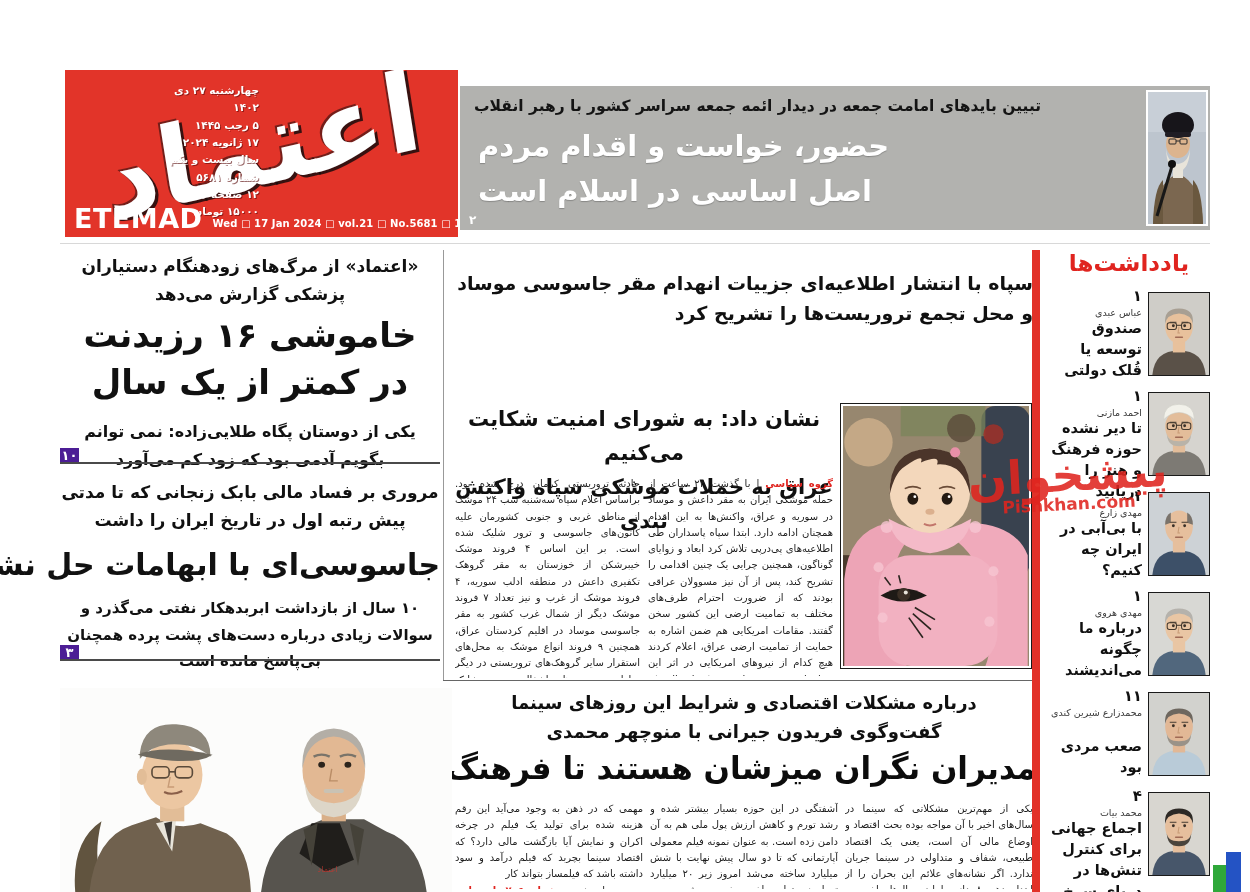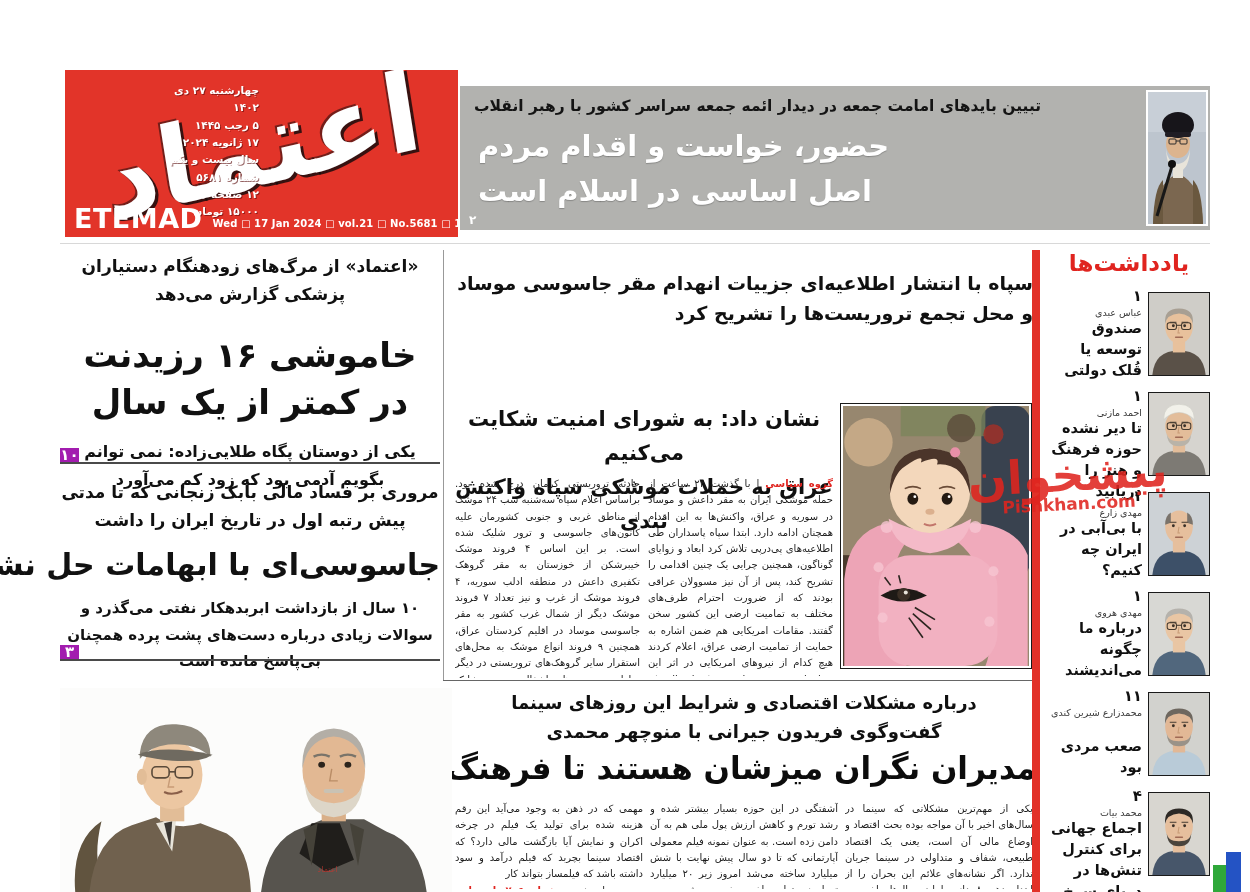--- a/index.html
+++ b/index.html
@@ -28,28 +28,28 @@
   .banner-headline { margin-top:9px; padding-left:4px; padding-right:148px; }
   .banner-headline div { font-size:29px; font-weight:bold; color:#fff; line-height:1.55; white-space:nowrap;
                          text-shadow:0 1px 1px rgba(60,60,60,.35); }
   .banner-page { position:absolute; left:9px; bottom:3px; color:#fff; font-size:12px; font-weight:bold; }
 
   .top-rule { position:absolute; left:60px; top:243px; width:1150px; height:1px; background:#d8d8d8; }
 
   
   .leftcol { position:absolute; left:60px; top:252px; width:380px; direction:rtl; text-align:center; color:#111; }
   .lc-kicker { font-size:17px; font-weight:bold; line-height:1.65; }
-  .lc-headline { font-size:34px; font-weight:800; line-height:1.38; margin-top:24px; }
+  .lc-headline { font-size:34px; font-weight:800; line-height:1.38; margin-top:4px; }
   .lc-sub { font-size:16px; font-weight:bold; line-height:1.75; margin-top:12px; }
   .lc2 { position:absolute; left:60px; top:478px; width:380px; direction:rtl; text-align:center; color:#111; }
   .lc2 .lc-headline { font-size:30px; white-space:nowrap; margin-top:10px; }
   .lc2 .lc-sub { font-size:15px; margin-top:10px; }
   .rule { position:absolute; left:60px; width:380px; height:2px; background:#4a4a4a; }
-  .page-badge { position:absolute; left:60px; width:19px; height:14px; background:#a21caf; color:#fff;
-                font-size:15px; font-weight:bold; display:flex; align-items:center; justify-content:center; }
+  .page-badge { position:absolute; left:60px; width:19px; height:14px; background:#4c1d95; color:#fff;
+                font-size:13px; font-weight:bold; display:flex; align-items:center; justify-content:center; }
 
   .vline { position:absolute; left:443px; top:250px; width:1px; height:430px; background:#999; }
   .mid-rule { position:absolute; left:443px; top:680px; width:590px; height:1px; background:#666; }
 
   
   .ms-kicker { position:absolute; left:455px; top:268px; width:578px; direction:rtl; 
                font-size:19px; font-weight:bold; line-height:1.6; color:#101010; }
   .ms-headline { position:absolute; left:455px; top:316px; width:578px; direction:rtl; text-align:center;
                  font-size:48px; font-weight:800; white-space:nowrap; color:#0c0c0c; }
   .ms-sub { position:absolute; left:455px; top:402px; width:378px; direction:rtl; text-align:center;

